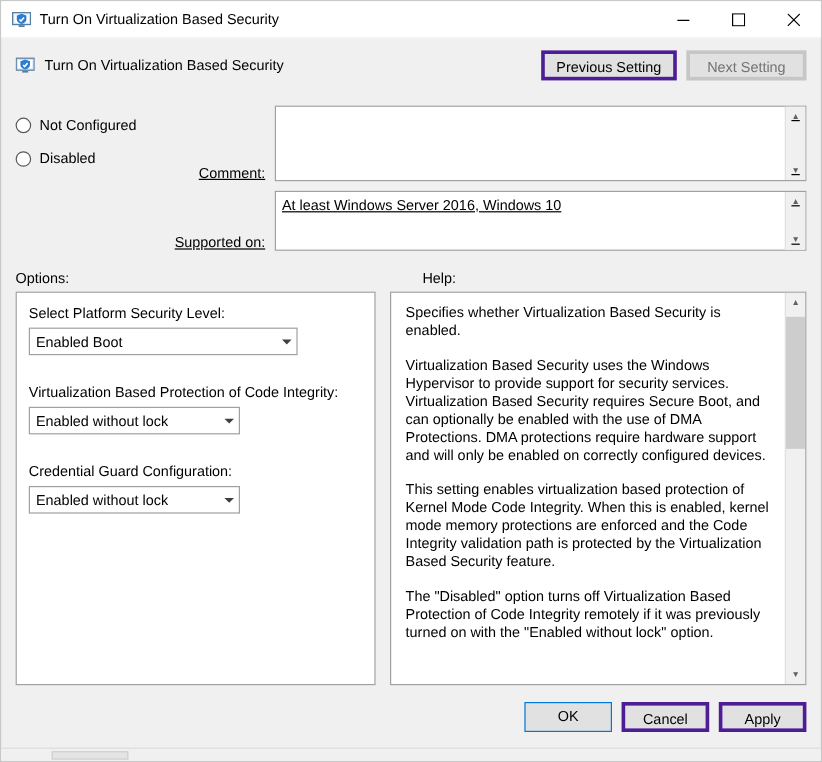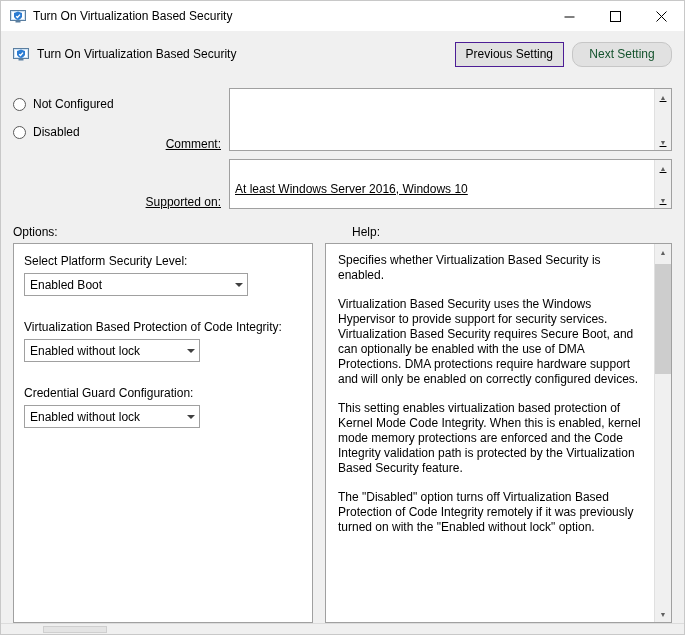--- a/index.html
+++ b/index.html
@@ -89,34 +89,33 @@
   }
   .header-buttons {
     display: flex;
     gap: 8px;
     flex: 0 0 auto;
   }
   .btn {
     min-width: 100px;
     height: 25px;
     background: #e1e1e1;
-    border: 1px solid #4c1d95;
+    border: 3px solid #4c1d95;
     font-family: "Liberation Sans", sans-serif;
     font-size: 12px;
     color: #000;
     padding: 0 10px;
     box-sizing: border-box;
     line-height: 23px;
     text-align: center;
   }
   .btn.disabled {
-    color: #14532d;
+    color: #737373;
     background: #e1e1e1;
     border-color: #c6c6c6;
-    border-radius: 10px;
   }
   
   .top-area {
     display: flex;
     padding: 0 12px;
     flex: 0 0 auto;
   }
   .radios {
     width: 118px;
     padding-top: 14px;
@@ -171,21 +170,21 @@
   .field-box {
     flex: 1 1 auto;
     border: 1px solid #a0a0a0;
     background: #fff;
     position: relative;
     box-sizing: border-box;
     display: flex;
   }
   .field-box .inner {
     flex: 1 1 auto;
-    padding: 21px 5px;
+    padding: 3px 5px;
     font-size: 12px;
     line-height: 16px;
     overflow: hidden;
   }
   #comment-box { height: 63px; }
   #supported-box { height: 50px; }
   
   .vscroll {
     width: 16px;
     background: #f0f0f0;
@@ -458,17 +457,22 @@
       <div class="vscroll">
         <div class="arrow">▲</div>
         <div class="track">
           <div class="thumb" style="height:110px;margin-top:4px;"></div>
         </div>
         <div class="arrow">▼</div>
       </div>
     </div>
   </div>
 
+  <div class="footer">
+    <div class="btn primary">OK</div>
+    <div class="btn">Cancel</div>
+    <div class="btn">Apply</div>
+  </div>
 
   <div class="bottom-strip">
     <div class="seg"></div>
   </div>
 </div>
 
 </body></html>

